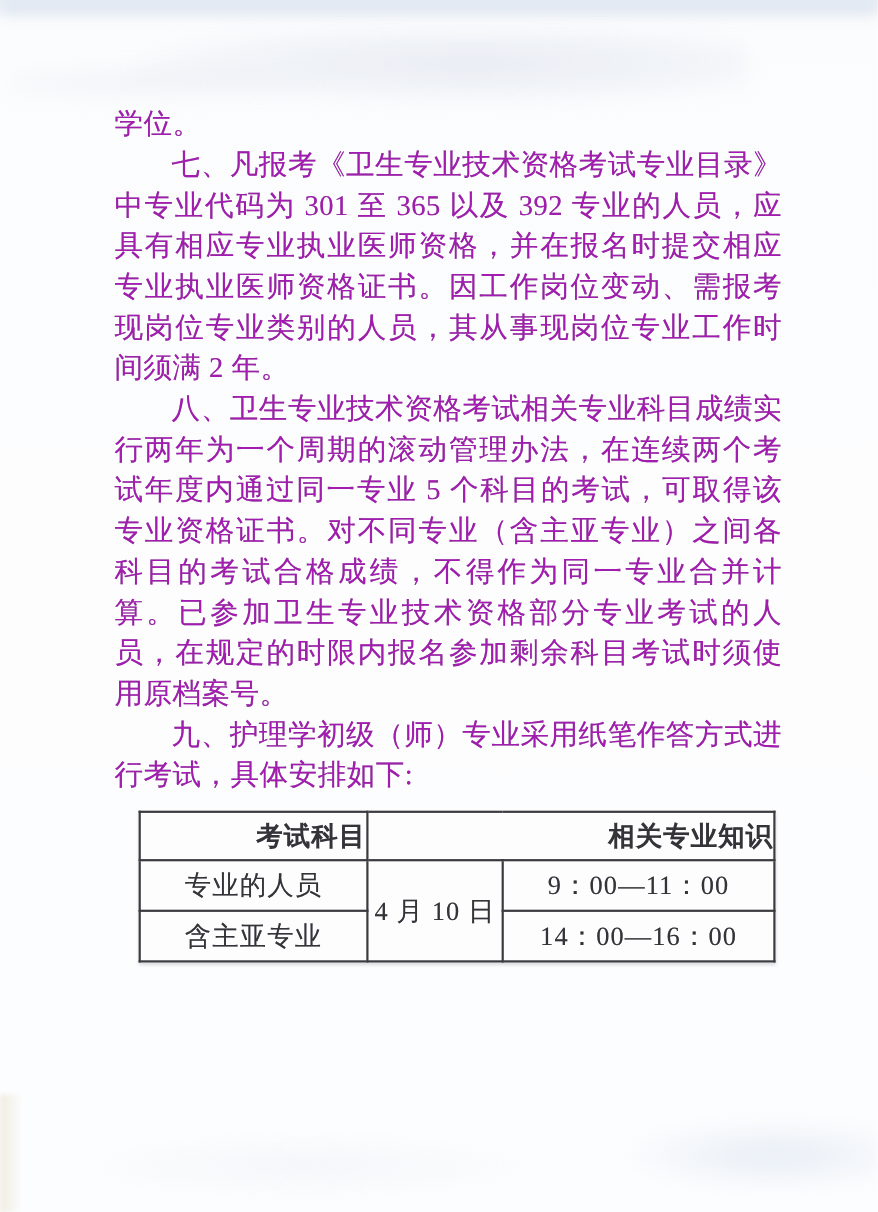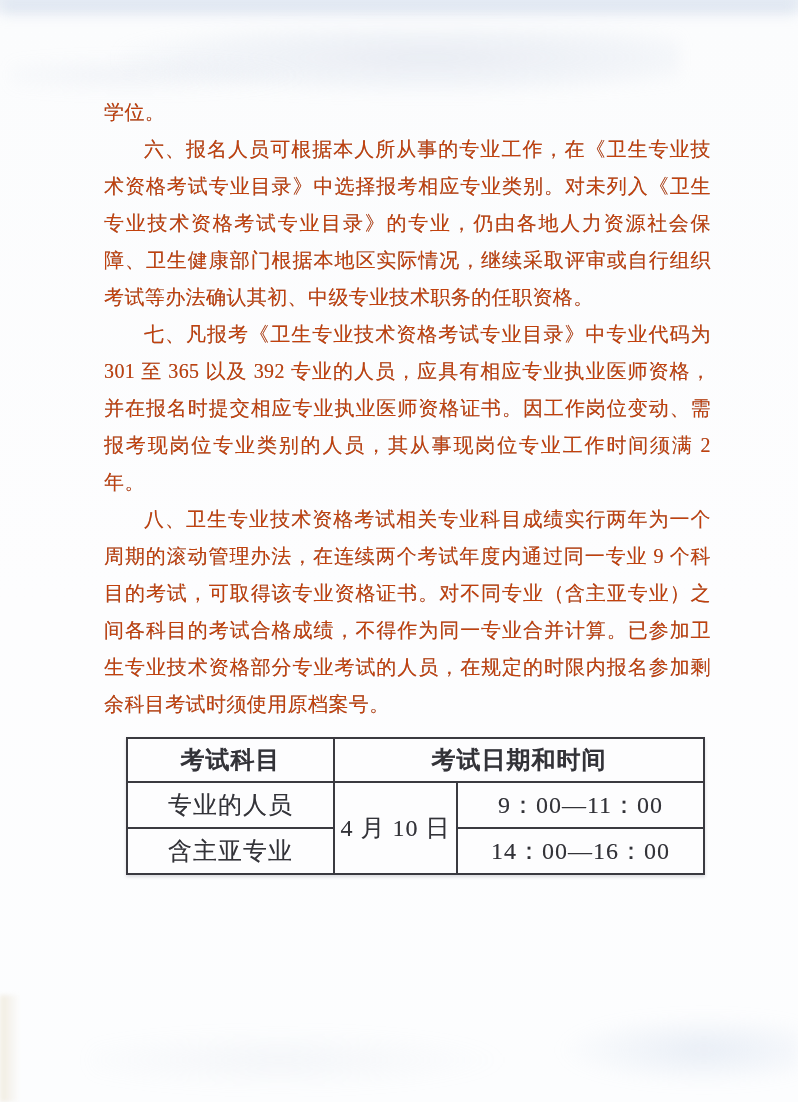--- a/index.html
+++ b/index.html
@@ -48,25 +48,25 @@
   }
 
   .doc {
     position: absolute;
     left: 104px;
     top: 94px;
     width: 607px;
   }
   .doc p {
     margin: 0;
-    font-size: 20px;
+    font-size: 26px;
     line-height: 37px;
     letter-spacing: 0.4px;
     text-align: justify;
-    color: #c2410c;
+    color: #a21caf;
     text-shadow: 0 0 0.5px rgba(70, 70, 85, 0.55);
   }
   .doc p.indent {
     text-indent: 2em;
   }
 
   table.schedule {
     border-collapse: collapse;
     table-layout: fixed;
     width: 577px;
@@ -80,20 +80,21 @@
     vertical-align: middle;
     padding: 0;
     font-size: 24px;
     letter-spacing: 1px;
     color: #333338;
     text-shadow: 0 0 0.5px rgba(70, 70, 85, 0.5);
   }
   table.schedule th {
     height: 42px;
     font-weight: bold;
+    text-align: right;
   }
   table.schedule td {
     height: 44px;
     font-weight: normal;
   }
   table.schedule {
     box-shadow: 0 2px 3px rgba(120, 120, 130, 0.25);
   }
 </style>
 </head>
@@ -101,34 +102,34 @@
 
 <div class="artifact top-band"></div>
 <div class="artifact top-ghost"></div>
 <div class="artifact top-ghost2"></div>
 <div class="artifact bottom-right"></div>
 <div class="artifact bottom-mid"></div>
 <div class="artifact left-edge"></div>
 
 <main class="doc">
   <p>学位。</p>
-  <p class="indent">六、报名人员可根据本人所从事的专业工作，在《卫生专业技术资格考试专业目录》中选择报考相应专业类别。对未列入《卫生专业技术资格考试专业目录》的专业，仍由各地人力资源社会保障、卫生健康部门根据本地区实际情况，继续采取评审或自行组织考试等办法确认其初、中级专业技术职务的任职资格。</p>
   <p class="indent">七、凡报考《卫生专业技术资格考试专业目录》中专业代码为 301 至 365 以及 392 专业的人员，应具有相应专业执业医师资格，并在报名时提交相应专业执业医师资格证书。因工作岗位变动、需报考现岗位专业类别的人员，其从事现岗位专业工作时间须满 2 年。</p>
-  <p class="indent">八、卫生专业技术资格考试相关专业科目成绩实行两年为一个周期的滚动管理办法，在连续两个考试年度内通过同一专业 9 个科目的考试，可取得该专业资格证书。对不同专业（含主亚专业）之间各科目的考试合格成绩，不得作为同一专业合并计算。已参加卫生专业技术资格部分专业考试的人员，在规定的时限内报名参加剩余科目考试时须使用原档案号。</p>
+  <p class="indent">八、卫生专业技术资格考试相关专业科目成绩实行两年为一个周期的滚动管理办法，在连续两个考试年度内通过同一专业 5 个科目的考试，可取得该专业资格证书。对不同专业（含主亚专业）之间各科目的考试合格成绩，不得作为同一专业合并计算。已参加卫生专业技术资格部分专业考试的人员，在规定的时限内报名参加剩余科目考试时须使用原档案号。</p>
+  <p class="indent">九、护理学初级（师）专业采用纸笔作答方式进行考试，具体安排如下:</p>
 
   <table class="schedule">
     <colgroup>
       <col style="width:207px">
       <col style="width:123px">
       <col style="width:247px">
     </colgroup>
     <thead>
       <tr>
         <th>考试科目</th>
-        <th colspan="2">考试日期和时间</th>
+        <th colspan="2">相关专业知识</th>
       </tr>
     </thead>
     <tbody>
       <tr>
         <td>专业的人员</td>
         <td rowspan="2">4 月 10 日</td>
         <td>9：00—11：00</td>
       </tr>
       <tr>
         <td>含主亚专业</td>

